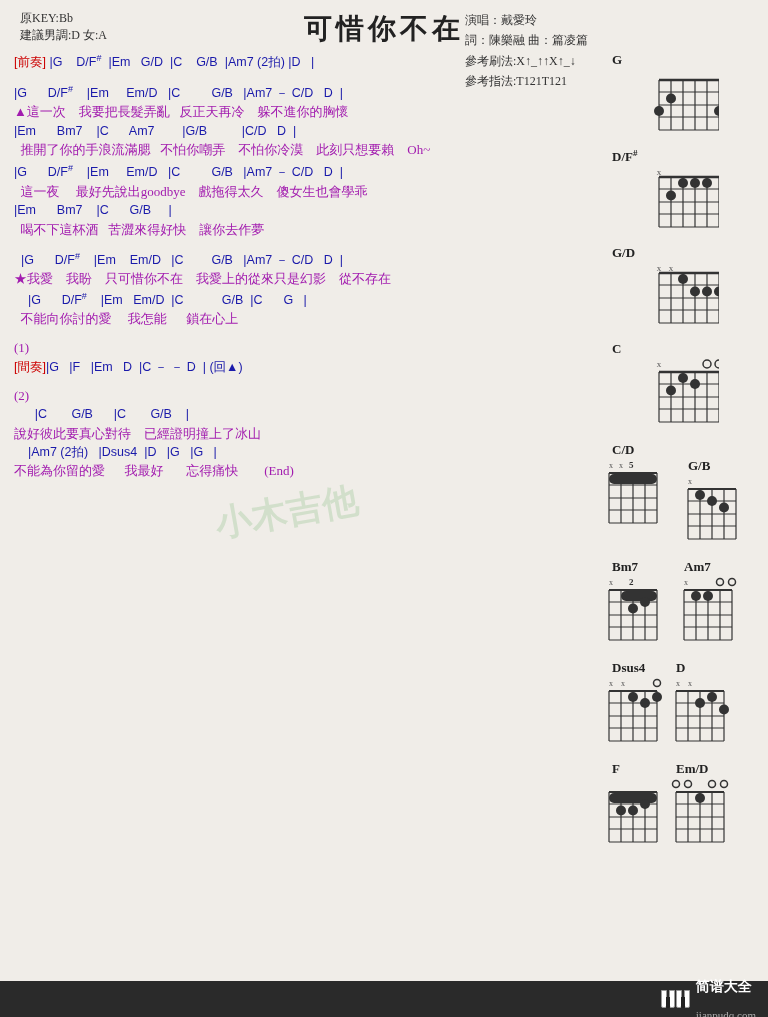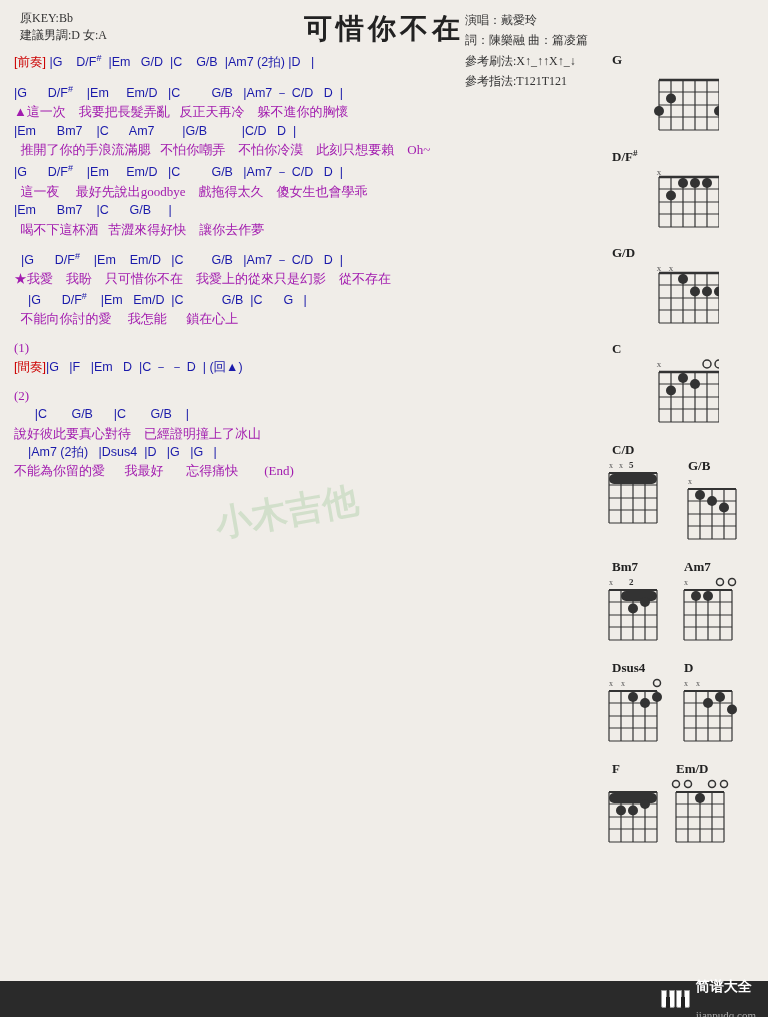--- a/index.html
+++ b/index.html
@@ -437,21 +437,21 @@
             <line x1="8" y1="25" x2="56" y2="25" stroke="#333" stroke-width="1"></line>
             <line x1="8" y1="38" x2="56" y2="38" stroke="#333" stroke-width="1"></line>
             <line x1="8" y1="50" x2="56" y2="50" stroke="#333" stroke-width="1"></line>
             <line x1="8" y1="63" x2="56" y2="63" stroke="#333" stroke-width="1"></line>
             <circle cx="20" cy="19" r="5" fill="#333"></circle>
             <circle cx="32" cy="19" r="5" fill="#333"></circle>
           </svg>
         </div>
       </div>
 
-      <div style="display:flex; gap:12px; margin-bottom:8px;">
+      <div style="display:flex; gap:4px; margin-bottom:8px;">
         <div class="chord-diagram" style="margin-bottom:0;">
           <div class="chord-name">Dsus4</div>
           <svg width="60" height="75">
             <text x="5" y="8" font-size="8" fill="#555">x</text>
             <text x="17" y="8" font-size="8" fill="#555">x</text>
             <circle cx="53" cy="5" r="3.5" fill="none" stroke="#333" stroke-width="1.5"></circle>
             <line x1="5" y1="13" x2="5" y2="63" stroke="#333" stroke-width="1.2"></line>
             <line x1="17" y1="13" x2="17" y2="63" stroke="#333" stroke-width="1.2"></line>
             <line x1="29" y1="13" x2="29" y2="63" stroke="#333" stroke-width="1.2"></line>
             <line x1="41" y1="13" x2="41" y2="63" stroke="#333" stroke-width="1.2"></line>

